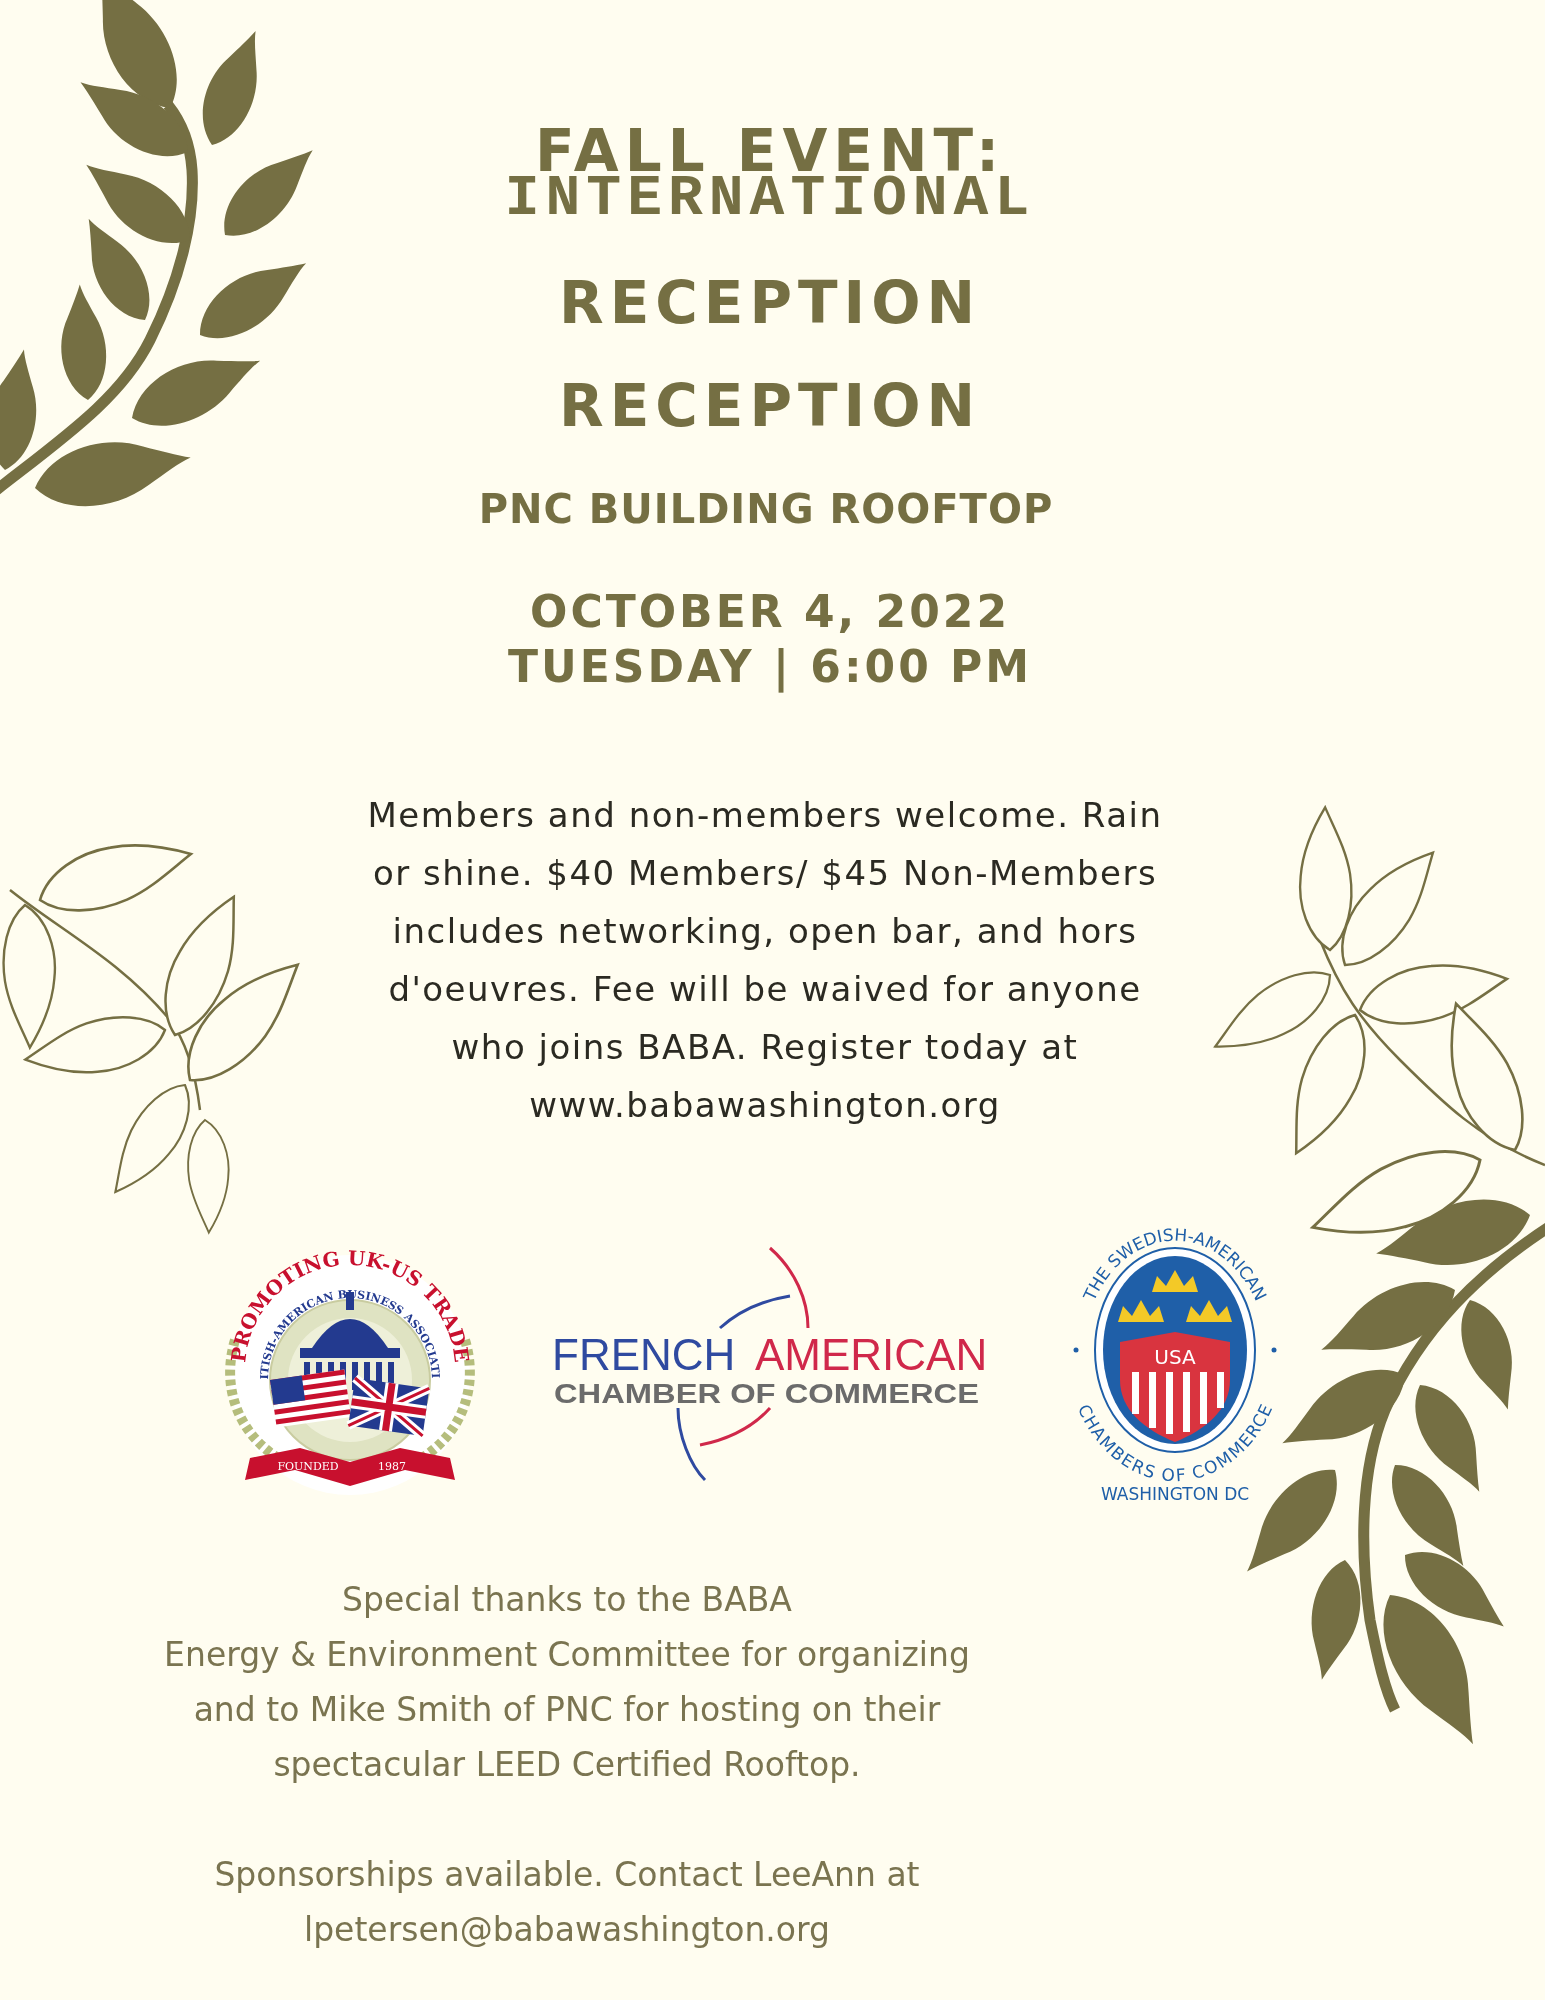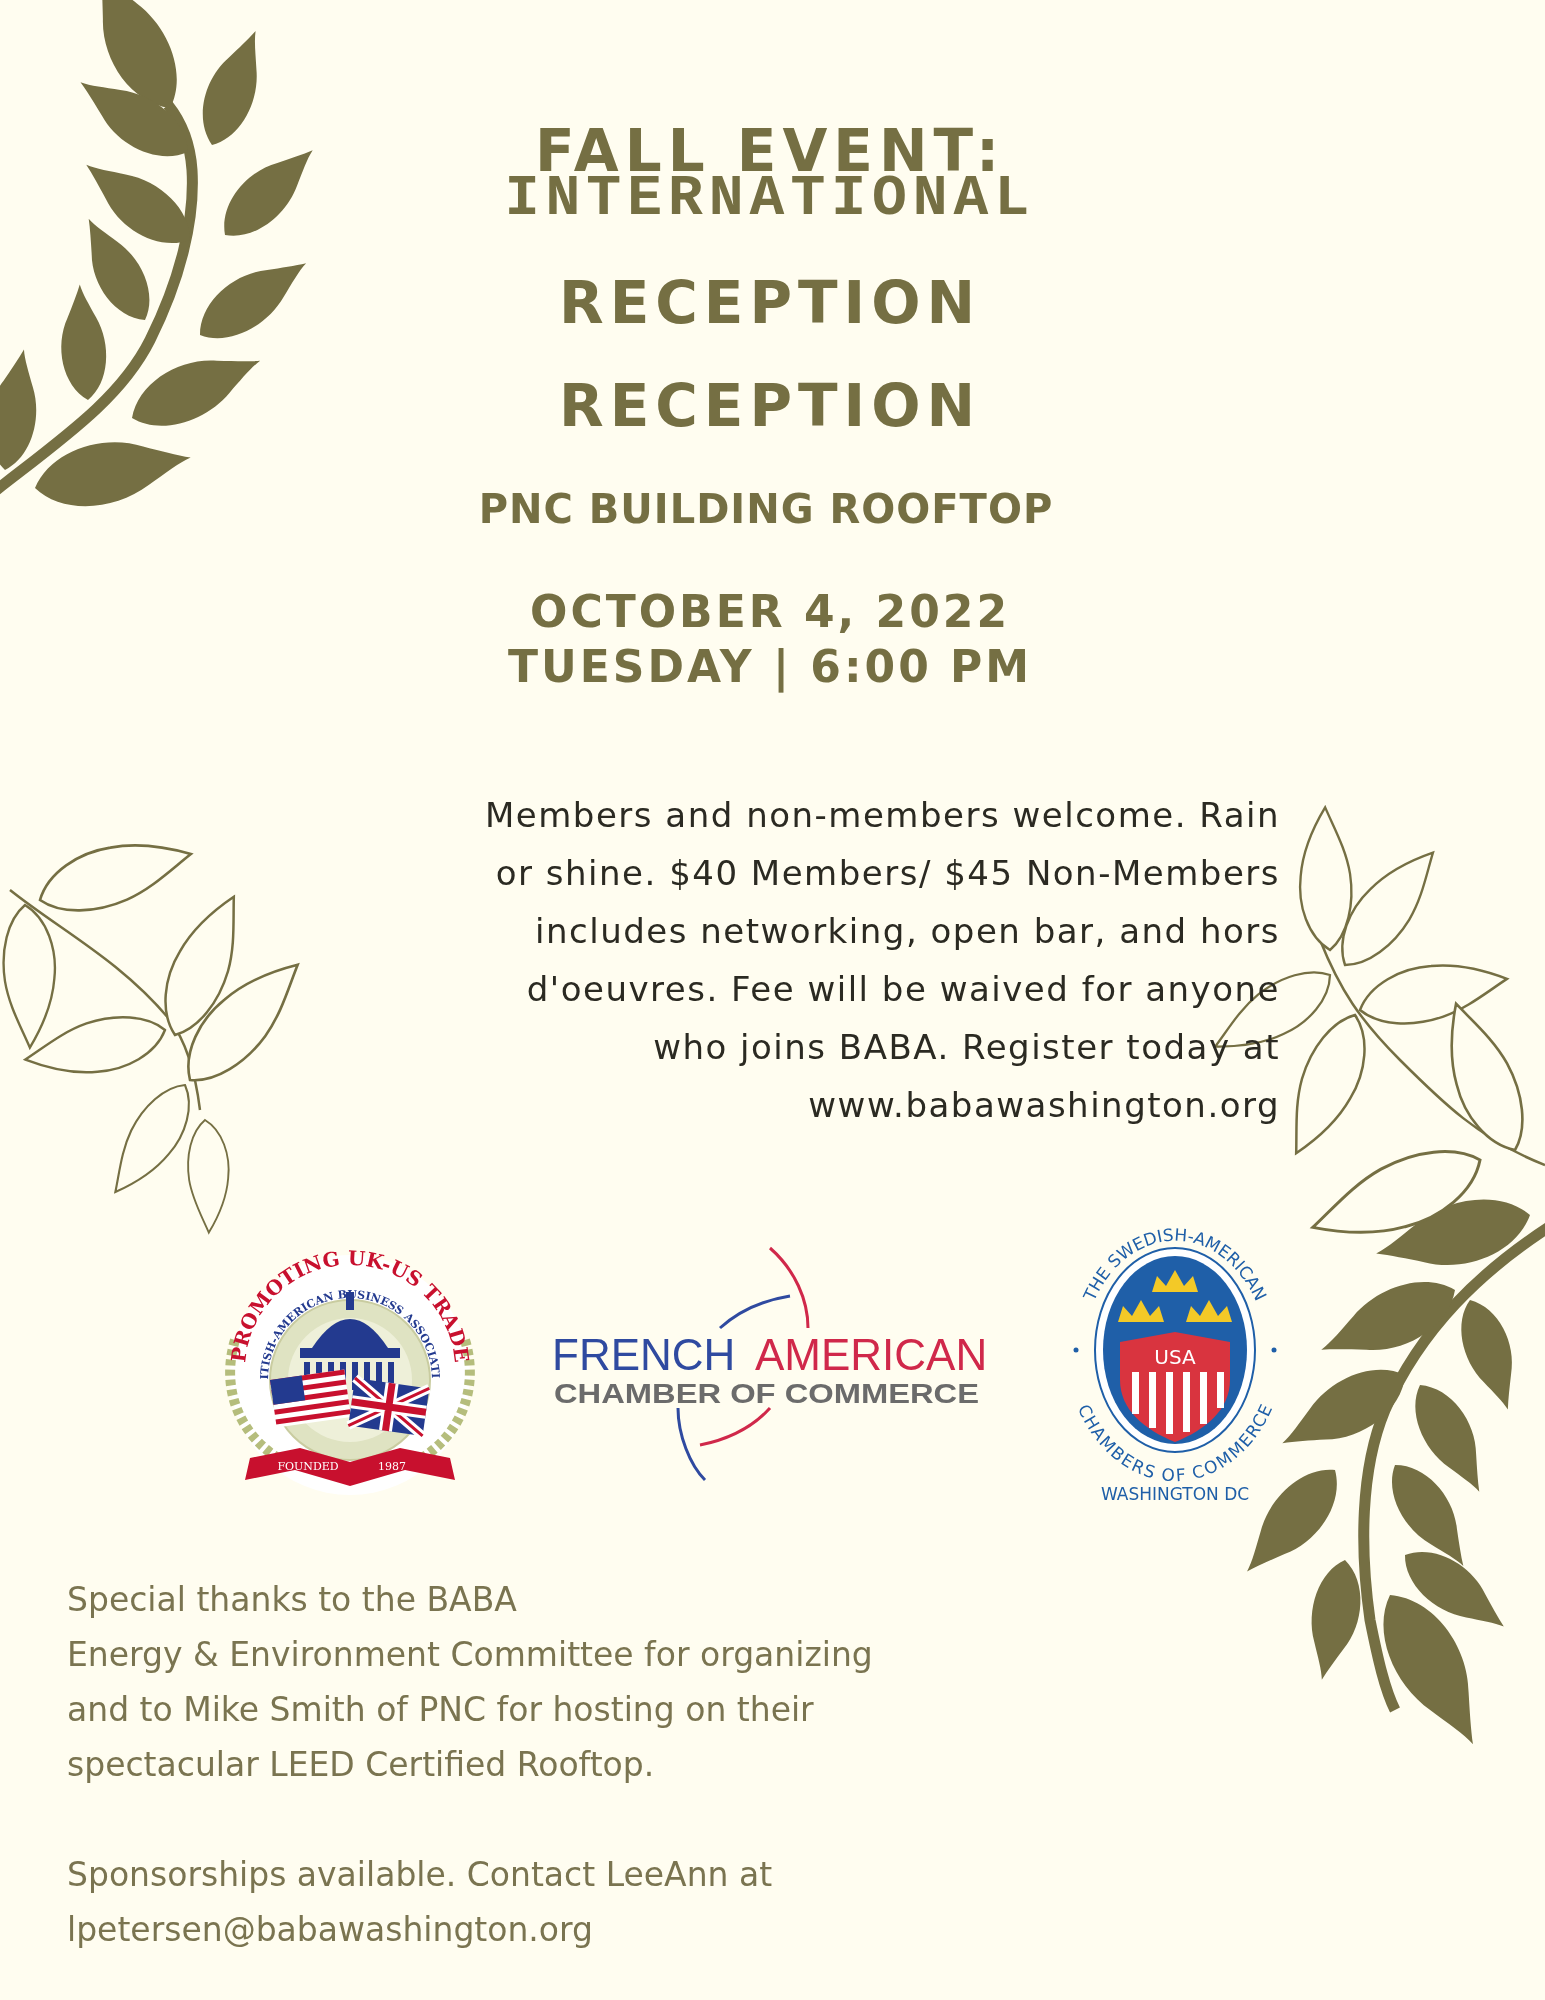--- a/index.html
+++ b/index.html
@@ -3,22 +3,22 @@
 <meta charset="utf-8">
 <style>
   html, body { margin: 0; padding: 0; }
   body { width: 1545px; height: 2000px; background: #fffdf0; position: relative; overflow: hidden; font-family: "DejaVu Sans", sans-serif; }
   .deco { position: absolute; left: 0; top: 0; }
   .title-line { position: absolute; left: 0; width: 1545px; text-align: center; color: #756f43; font-family: "DejaVu Sans", sans-serif; font-weight: bold; white-space: nowrap; }
   .t-main { font-size: 58px; letter-spacing: 6px; left: 240px; width: 1060px; }
   .t-venue { font-size: 40px; letter-spacing: 1px; left: 236px; width: 1060px; }
   .t-date { font-size: 44px; letter-spacing: 3px; left: 240px; width: 1060px; }
   .body-text { position: absolute; left: 250px; width: 1030px; text-align: center; color: #2b2a22; font-family: "DejaVu Sans", sans-serif; font-size: 34px; letter-spacing: 1.5px; line-height: 58px; }
-  .body-text div { white-space: nowrap; text-align: right; }
-  .thanks { position: absolute; left: 67px; width: 1000px; color: #7a7450; font-family: "DejaVu Sans", sans-serif; font-size: 33px; line-height: 55px; }
+  .body-text div { white-space: nowrap; }
+  .thanks { position: absolute; left: 67px; width: 1000px; color: #7a7450; font-family: "DejaVu Sans", sans-serif; font-size: 33px; line-height: 55px; text-align: center; }
   .thanks div { white-space: nowrap; min-height: 55px; }
   .logo { position: absolute; }
 </style>
 </head>
 <body>
 
 <svg class="deco" width="1545" height="2000" viewBox="0 0 1545 2000">
   <defs>
 
     <path id="sl" d="M0,0 C-26,-18 -30,-60 -14,-88 C-8,-100 -2,-112 2,-122 C4,-112 10,-100 16,-86 C30,-56 24,-16 0,0 Z"></path>

